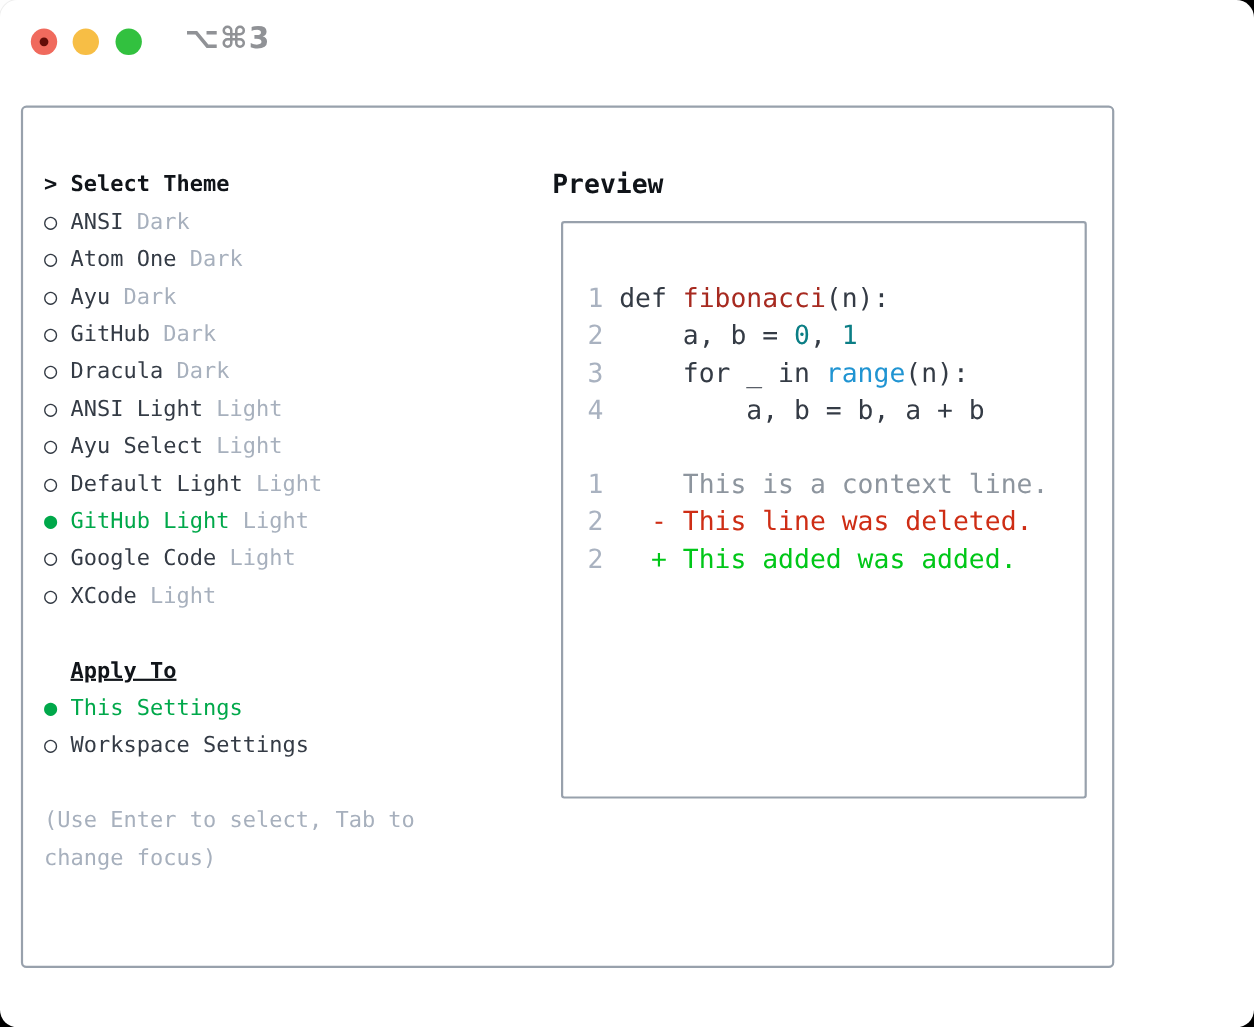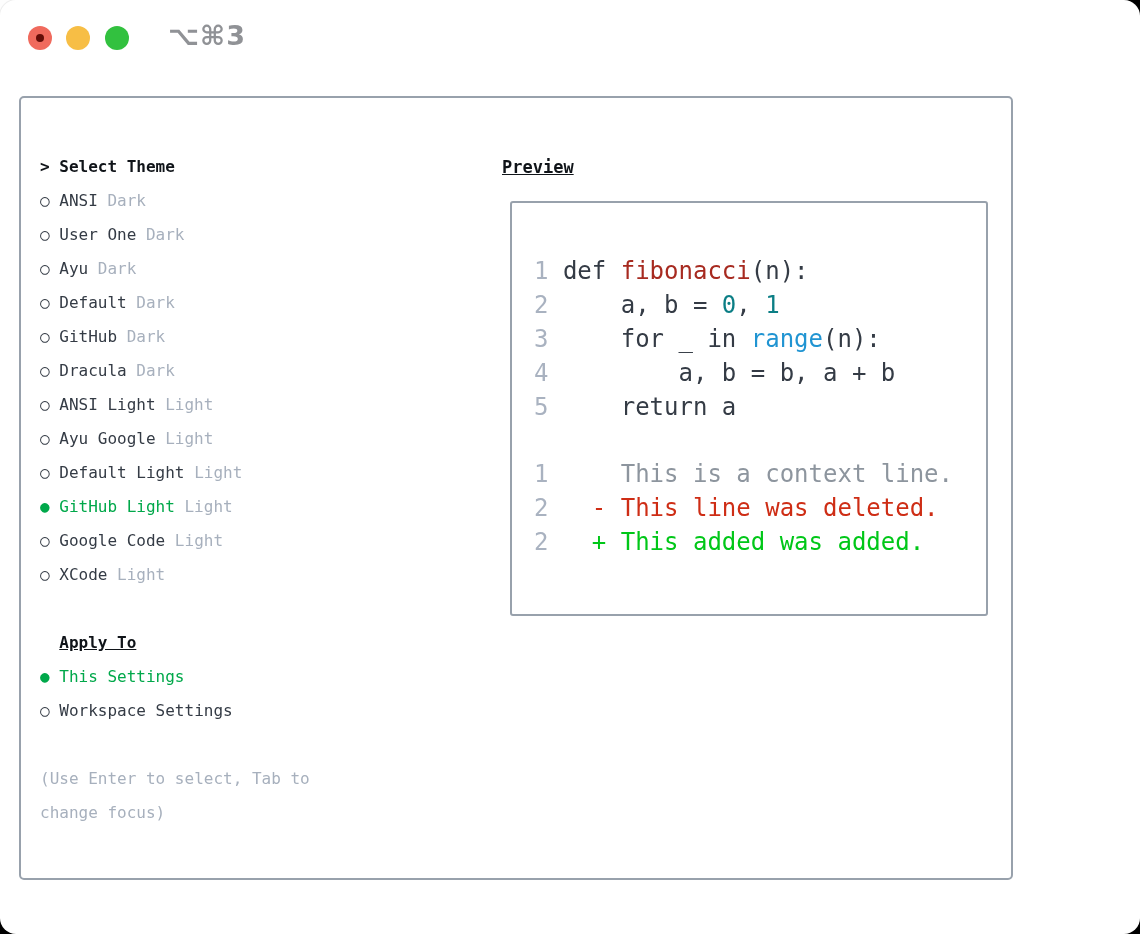--- a/index.html
+++ b/index.html
@@ -63,50 +63,49 @@
     position: absolute;
     left: 19px; top: 96px;
     width: 994px; height: 784px;
     border: 2px solid var(--c-border);
     border-radius: 5px;
     box-sizing: border-box;
   }
   .left-col {
     position: absolute;
     left: 19px; top: 52px;
-    font-size: 16px;
+    font-size: 20px;
     line-height: 34px;
   }
   .row { white-space: pre; height: 34px; }
   .row .prefix { color: var(--c-text); }
   .hdr-prefix { font-weight: bold; color: var(--c-heading); }
   .hdr-label  { font-weight: bold; color: var(--c-heading); margin-left: 1ch; }
   .tname { color: var(--c-text); margin-left: 1ch; }
   .ttag  { color: var(--c-tag); margin-left: 1ch; text-align: right; }
   .row.selected .prefix, .row.selected .tname { color: var(--c-green); }
   .apply-hdr { font-weight: 600; color: var(--c-heading); margin-left: 2ch; text-decoration: underline; }
   .help-line { color: var(--c-help); }
   
   .right-col {
     position: absolute;
     left: 481px; top: 52px;
   }
   .preview-title {
-    font-size: 17px;
+    font-size: 24px;
     line-height: 34px;
     font-weight: bold;
     color: var(--c-heading);
     white-space: pre;
-    text-decoration: underline;
   }
   .preview-box {
     margin-left: 8px;
     margin-top: 17px;
     width: 478px;
-    height: 415px;
+    height: 525px;
     box-sizing: border-box;
     border: 2px solid var(--c-border);
     border-radius: 3px;
     padding: 51px 0 0 22px;
     font-size: 24px;
     line-height: 34px;
   }
   .code-block, .diff-block { }
   .diff-block { margin-top: 33px; }
   .line { white-space: pre; height: 34px; }
@@ -132,27 +131,26 @@
     <button class="tl-btn tl-zoom"></button>
     <div class="window-title">⌥⌘3</div>
   </div>
 
   <div class="panel">
 
     <div class="left-col">
       <div class="row"><span class="hdr-prefix">&gt;</span><span class="hdr-label">Select Theme</span></div>
       <div id="theme-list">
           <div class="row"><span class="prefix">○</span><span class="tname">ANSI</span><span class="ttag">Dark</span></div>
-          <div class="row"><span class="prefix">○</span><span class="tname">User One</span><span class="ttag">Dark</span></div>
+          <div class="row"><span class="prefix">○</span><span class="tname">Atom One</span><span class="ttag">Dark</span></div>
           <div class="row"><span class="prefix">○</span><span class="tname">Ayu</span><span class="ttag">Dark</span></div>
-          <div class="row"><span class="prefix">○</span><span class="tname">Default</span><span class="ttag">Dark</span></div>
           <div class="row"><span class="prefix">○</span><span class="tname">GitHub</span><span class="ttag">Dark</span></div>
           <div class="row"><span class="prefix">○</span><span class="tname">Dracula</span><span class="ttag">Dark</span></div>
           <div class="row"><span class="prefix">○</span><span class="tname">ANSI Light</span><span class="ttag">Light</span></div>
-          <div class="row"><span class="prefix">○</span><span class="tname">Ayu Google</span><span class="ttag">Light</span></div>
+          <div class="row"><span class="prefix">○</span><span class="tname">Ayu Select</span><span class="ttag">Light</span></div>
           <div class="row"><span class="prefix">○</span><span class="tname">Default Light</span><span class="ttag">Light</span></div>
           <div class="row selected"><span class="prefix">●</span><span class="tname">GitHub Light</span><span class="ttag">Light</span></div>
           <div class="row"><span class="prefix">○</span><span class="tname">Google Code</span><span class="ttag">Light</span></div>
           <div class="row"><span class="prefix">○</span><span class="tname">XCode</span><span class="ttag">Light</span></div>
         </div>
       <div class="row"></div>
       <div class="row"><span class="apply-hdr">Apply To</span></div>
       <div id="apply-list">
           <div class="row selected"><span class="prefix">●</span><span class="tname">This Settings</span></div>
           <div class="row"><span class="prefix">○</span><span class="tname">Workspace Settings</span></div>
@@ -163,21 +161,20 @@
     </div>
 
     <div class="right-col">
       <div class="preview-title">Preview</div>
       <div class="preview-box">
         <div class="code-block" id="code-block">
             <div class="line"><span class="ln">1</span><span class="seg-code">def </span><span class="seg-function">fibonacci</span><span class="seg-code">(n):</span></div>
             <div class="line"><span class="ln">2</span><span class="seg-code">    a, b = </span><span class="seg-number">0</span><span class="seg-code">, </span><span class="seg-number">1</span></div>
             <div class="line"><span class="ln">3</span><span class="seg-code">    for _ in </span><span class="seg-builtin">range</span><span class="seg-code">(n):</span></div>
             <div class="line"><span class="ln">4</span><span class="seg-code">        a, b = b, a + b</span></div>
-            <div class="line"><span class="ln">5</span><span class="seg-code">    return a</span></div>
           </div>
         <div class="diff-block" id="diff-block">
             <div class="line"><span class="ln">1</span><span class="seg-context">    This is a context line.</span></div>
             <div class="line"><span class="ln">2</span><span class="seg-deleted">  - This line was deleted.</span></div>
             <div class="line"><span class="ln">2</span><span class="seg-added">  + This added was added.</span></div>
           </div>
       </div>
     </div>
 
   </div>

